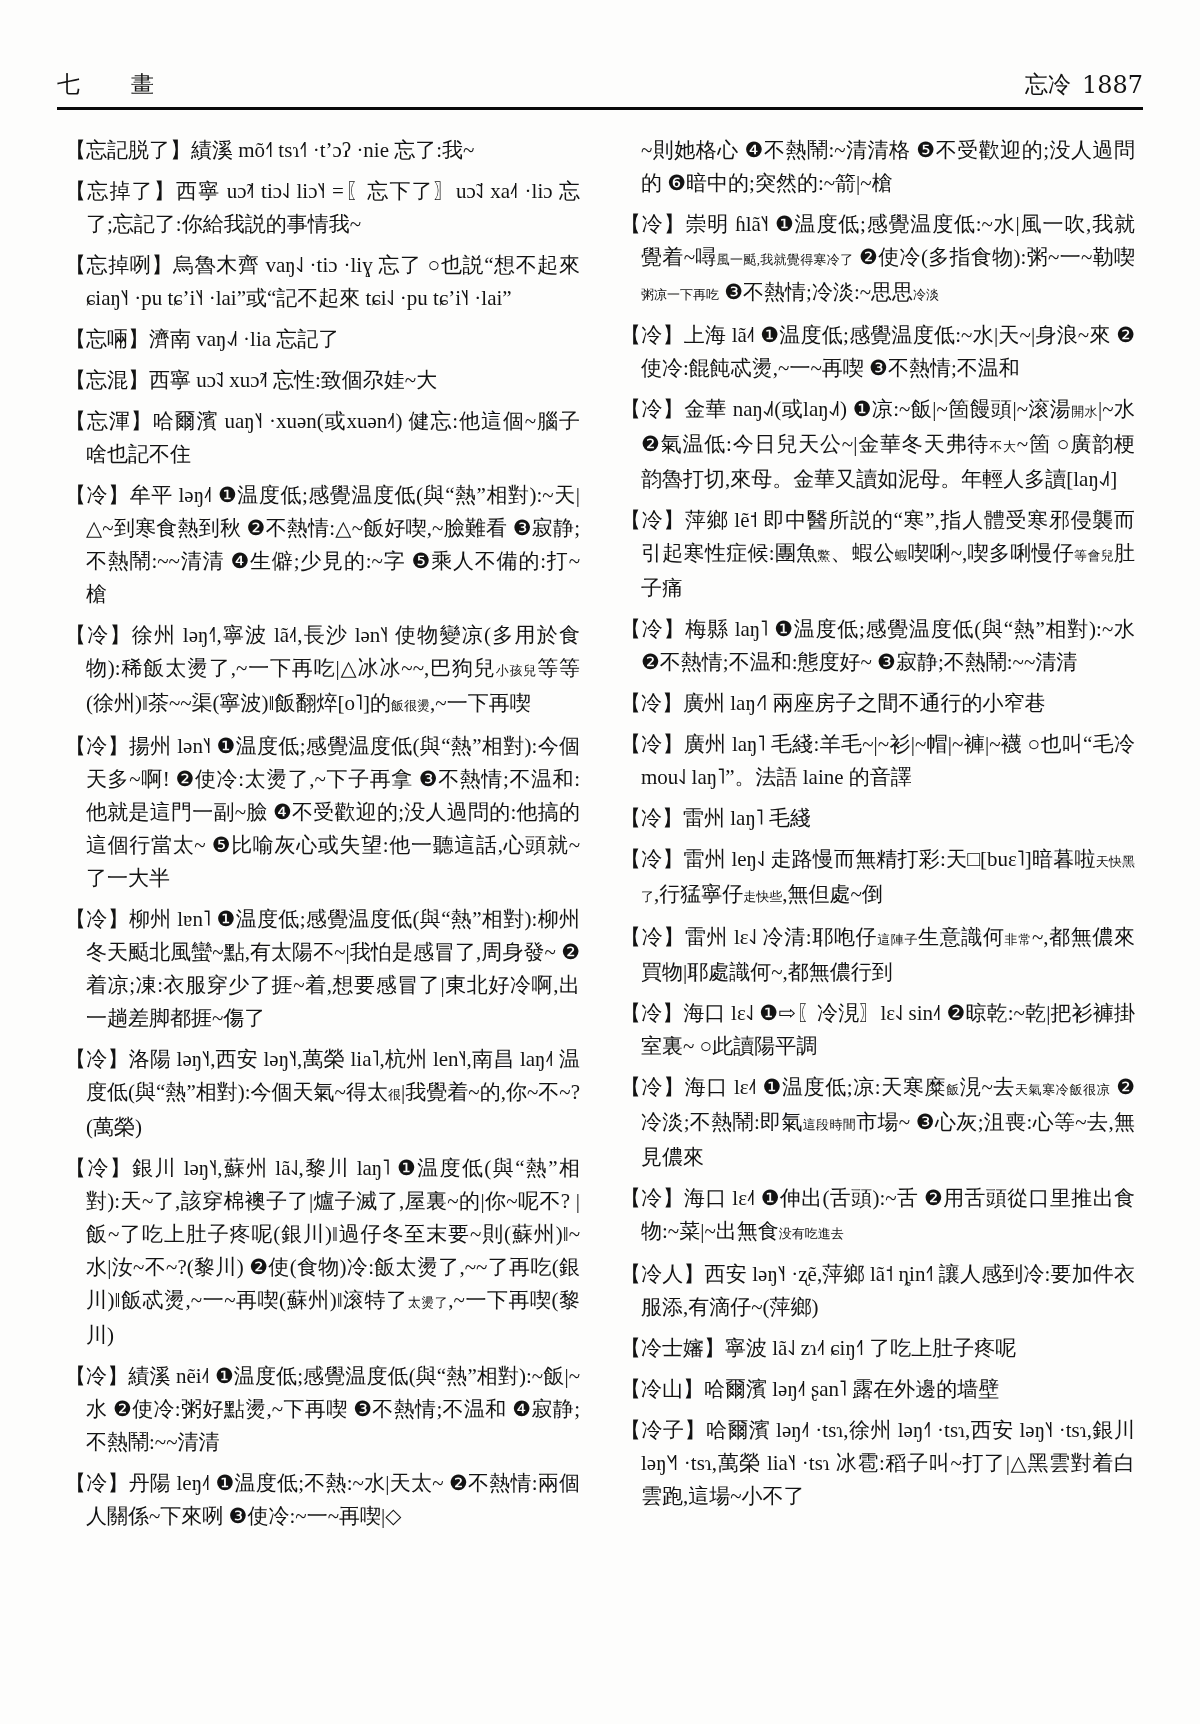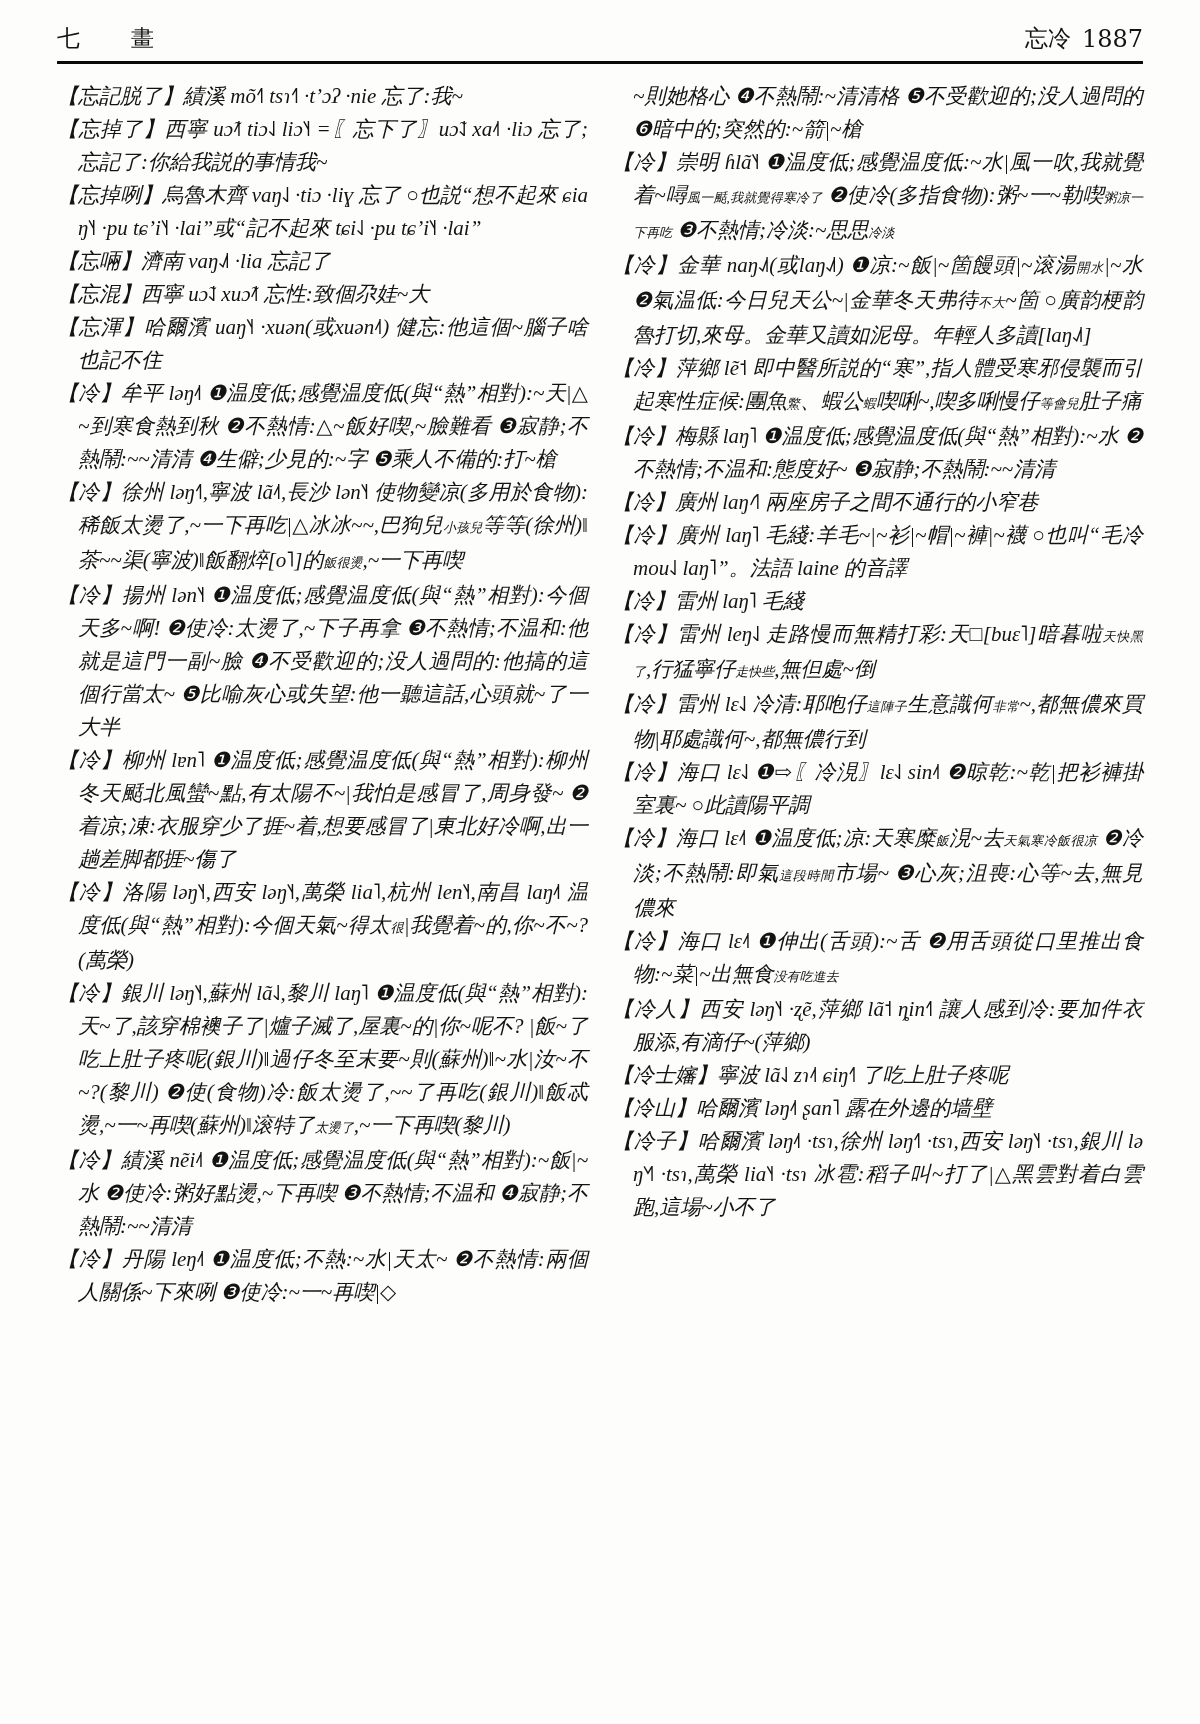--- a/index.html
+++ b/index.html
@@ -4,34 +4,34 @@
 <style>
   html,body{margin:0;padding:0;}
   body{
     width:1200px;height:1724px;background:#fdfdfc;color:#131313;
     font-family:"Liberation Serif","DejaVu Serif",serif;
     -webkit-font-smoothing:antialiased;
   }
   .page{box-sizing:border-box;width:1200px;height:1724px;padding:0 57px;overflow:hidden;position:relative;}
   .pagehead{
     display:flex;justify-content:space-between;align-items:baseline;
-    padding-top:26px;font-size:23px;line-height:26px;
+    padding-top:72px;font-size:23px;line-height:26px;
   }
   .section-title{letter-spacing:14px;}
   .running{display:flex;gap:11px;align-items:flex-end;}
   .running-head{font-size:23px;}
   .page-number{font-size:24px;font-family:"DejaVu Serif","Liberation Serif",serif;}
   .rule{border:0;border-top:3px solid #0a0a0a;margin:9px 0 0 0;}
   .columns{display:flex;gap:24px;margin-top:16px;}
   .col{flex:1 1 0;min-width:0;}
   .entry{
-    margin:0;font-size:21px;line-height:33px;
+    margin:8px;font-size:21px;line-height:33px;
     text-align:justify;text-justify:inter-ideograph;
     padding-left:21px;text-indent:-21px;
-    word-break:break-all;overflow-wrap:anywhere;font-style:italic;
+    word-break:break-all;overflow-wrap:anywhere;
   }
   .entry.cont{text-indent:0;}
   .small{font-size:13px;}
 </style>
 </head>
 <body>
 
 <div class="page">
   <header class="pagehead">
     <span class="section-title">七　畫</span>
@@ -54,20 +54,21 @@
         <p class="entry"><span>【冷】揚州 lən˥˧ ❶温度低;感覺温度低(與“熱”相對):今個天多~啊! ❷使冷:太燙了,~下子再拿 ❸不熱情;不温和:他就是這門一副~臉 ❹不受歡迎的;没人過問的:他搞的這個行當太~ ❺比喻灰心或失望:他一聽這話,心頭就~了一大半</span></p>
         <p class="entry"><span>【冷】柳州 lɐn˥ ❶温度低;感覺温度低(與“熱”相對):柳州冬天颳北風蠻~點,有太陽不~|我怕是感冒了,周身發~ ❷着凉;凍:衣服穿少了捱~着,想要感冒了|東北好冷啊,出一趟差脚都捱~傷了</span></p>
         <p class="entry"><span>【冷】洛陽 ləŋ˥˧,西安 ləŋ˥˧,萬榮 lia˥,杭州 len˥˧,南昌 laŋ˨˦ 温度低(與“熱”相對):今個天氣~得太</span><span class="small">很</span><span>|我覺着~的,你~不~?(萬榮)</span></p>
         <p class="entry"><span>【冷】銀川 ləŋ˥˧,蘇州 lã˨˩,黎川 laŋ˥ ❶温度低(與“熱”相對):天~了,該穿棉襖子了|爐子滅了,屋裏~的|你~呢不? |飯~了吃上肚子疼呢(銀川)‖過仔冬至末要~則(蘇州)‖~水|汝~不~?(黎川) ❷使(食物)冷:飯太燙了,~~了再吃(銀川)‖飯忒燙,~一~再喫(蘇州)‖滚特了</span><span class="small">太燙了</span><span>,~一下再喫(黎川)</span></p>
         <p class="entry"><span>【冷】績溪 nẽi˨˦ ❶温度低;感覺温度低(與“熱”相對):~飯|~水 ❷使冷:粥好點燙,~下再喫 ❸不熱情;不温和 ❹寂静;不熱鬧:~~清清</span></p>
         <p class="entry"><span>【冷】丹陽 leŋ˨˦ ❶温度低;不熱:~水|天太~ ❷不熱情:兩個人關係~下來咧 ❸使冷:~一~再喫|◇</span></p>
       </div>
     <div class="col" id="col-right">
         <p class="entry cont"><span>~則她格心 ❹不熱鬧:~清清格 ❺不受歡迎的;没人過問的 ❻暗中的;突然的:~箭|~槍</span></p>
         <p class="entry"><span>【冷】崇明 ɦlã˥˧ ❶温度低;感覺温度低:~水|風一吹,我就覺着~噚</span><span class="small">風一颳,我就覺得寒冷了</span><span> ❷使冷(多指食物):粥~一~勒喫</span><span class="small">粥凉一下再吃</span><span> ❸不熱情;冷淡:~思思</span><span class="small">冷淡</span></p>
+        <p class="entry"><span>【冷】上海 lã˨˦ ❶温度低;感覺温度低:~水|天~|身浪~來 ❷使冷:餛飩忒燙,~一~再喫 ❸不熱情;不温和</span></p>
         <p class="entry"><span>【冷】金華 naŋ˨˩˦(或laŋ˨˩˦) ❶凉:~飯|~箇饅頭|~滚湯</span><span class="small">開水</span><span>|~水 ❷氣温低:今日兒天公~|金華冬天弗待</span><span class="small">不大</span><span>~箇 ○廣韵梗韵魯打切,來母。金華又讀如泥母。年輕人多讀[laŋ˨˩˦]</span></p>
         <p class="entry"><span>【冷】萍鄉 lẽ˦ 即中醫所説的“寒”,指人體受寒邪侵襲而引起寒性症候:團魚</span><span class="small">鱉</span><span>、蝦公</span><span class="small">蝦</span><span>喫唎~,喫多唎慢仔</span><span class="small">等會兒</span><span>肚子痛</span></p>
         <p class="entry"><span>【冷】梅縣 laŋ˥ ❶温度低;感覺温度低(與“熱”相對):~水 ❷不熱情;不温和:態度好~ ❸寂静;不熱鬧:~~清清</span></p>
         <p class="entry"><span>【冷】廣州 laŋ˨˦˥ 兩座房子之間不通行的小窄巷</span></p>
         <p class="entry"><span>【冷】廣州 laŋ˥ 毛綫:羊毛~|~衫|~帽|~褲|~襪 ○也叫“毛冷 mou˨˩ laŋ˥”。法語 laine 的音譯</span></p>
         <p class="entry"><span>【冷】雷州 laŋ˥ 毛綫</span></p>
         <p class="entry"><span>【冷】雷州 leŋ˨˩ 走路慢而無精打彩:天□[buɛ˥]暗暮啦</span><span class="small">天快黑了</span><span>,行猛寧仔</span><span class="small">走快些</span><span>,無但處~倒</span></p>
         <p class="entry"><span>【冷】雷州 lɛ˨˩ 冷清:耶咆仔</span><span class="small">這陣子</span><span>生意識何</span><span class="small">非常</span><span>~,都無儂來買物|耶處識何~,都無儂行到</span></p>
         <p class="entry"><span>【冷】海口 lɛ˨˩ ❶⇨〖冷涀〗lɛ˨˩ sin˨˦ ❷晾乾:~乾|把衫褲掛室裏~ ○此讀陽平調</span></p>
         <p class="entry"><span>【冷】海口 lɛ˨˦ ❶温度低;凉:天寒糜</span><span class="small">飯</span><span>涀~去</span><span class="small">天氣寒冷飯很凉</span><span> ❷冷淡;不熱鬧:即氣</span><span class="small">這段時間</span><span>市場~ ❸心灰;沮喪:心等~去,無見儂來</span></p>

